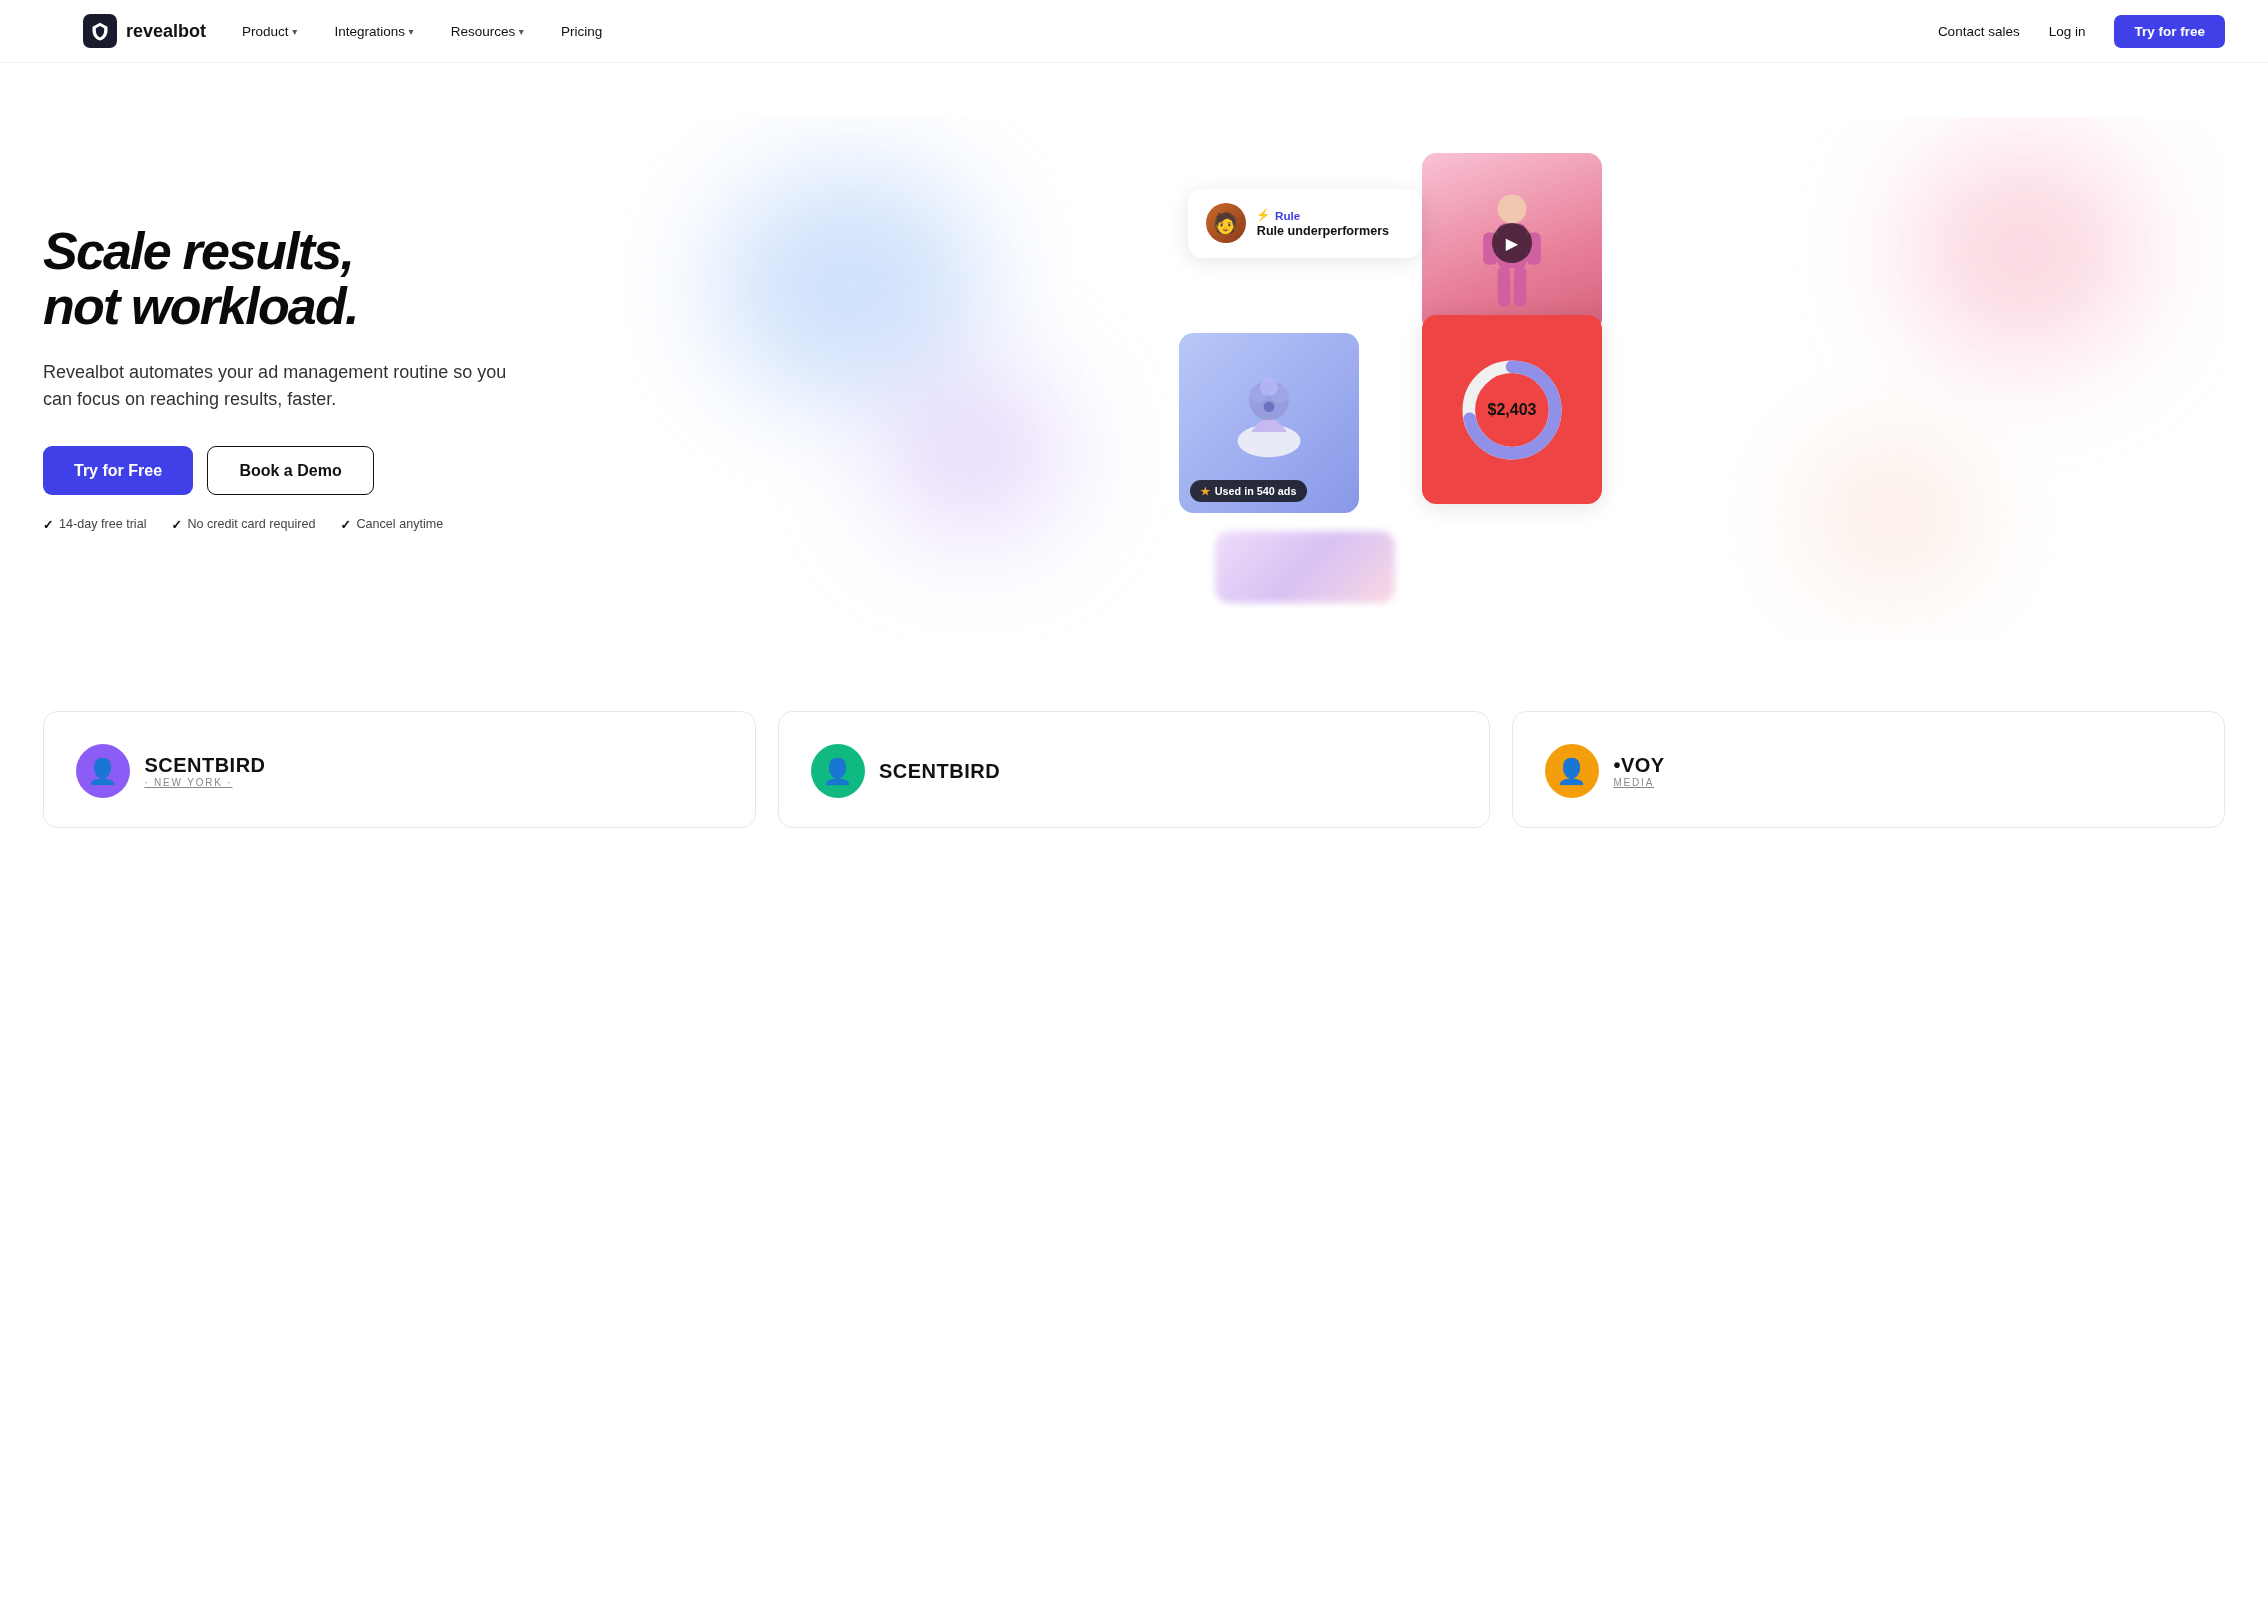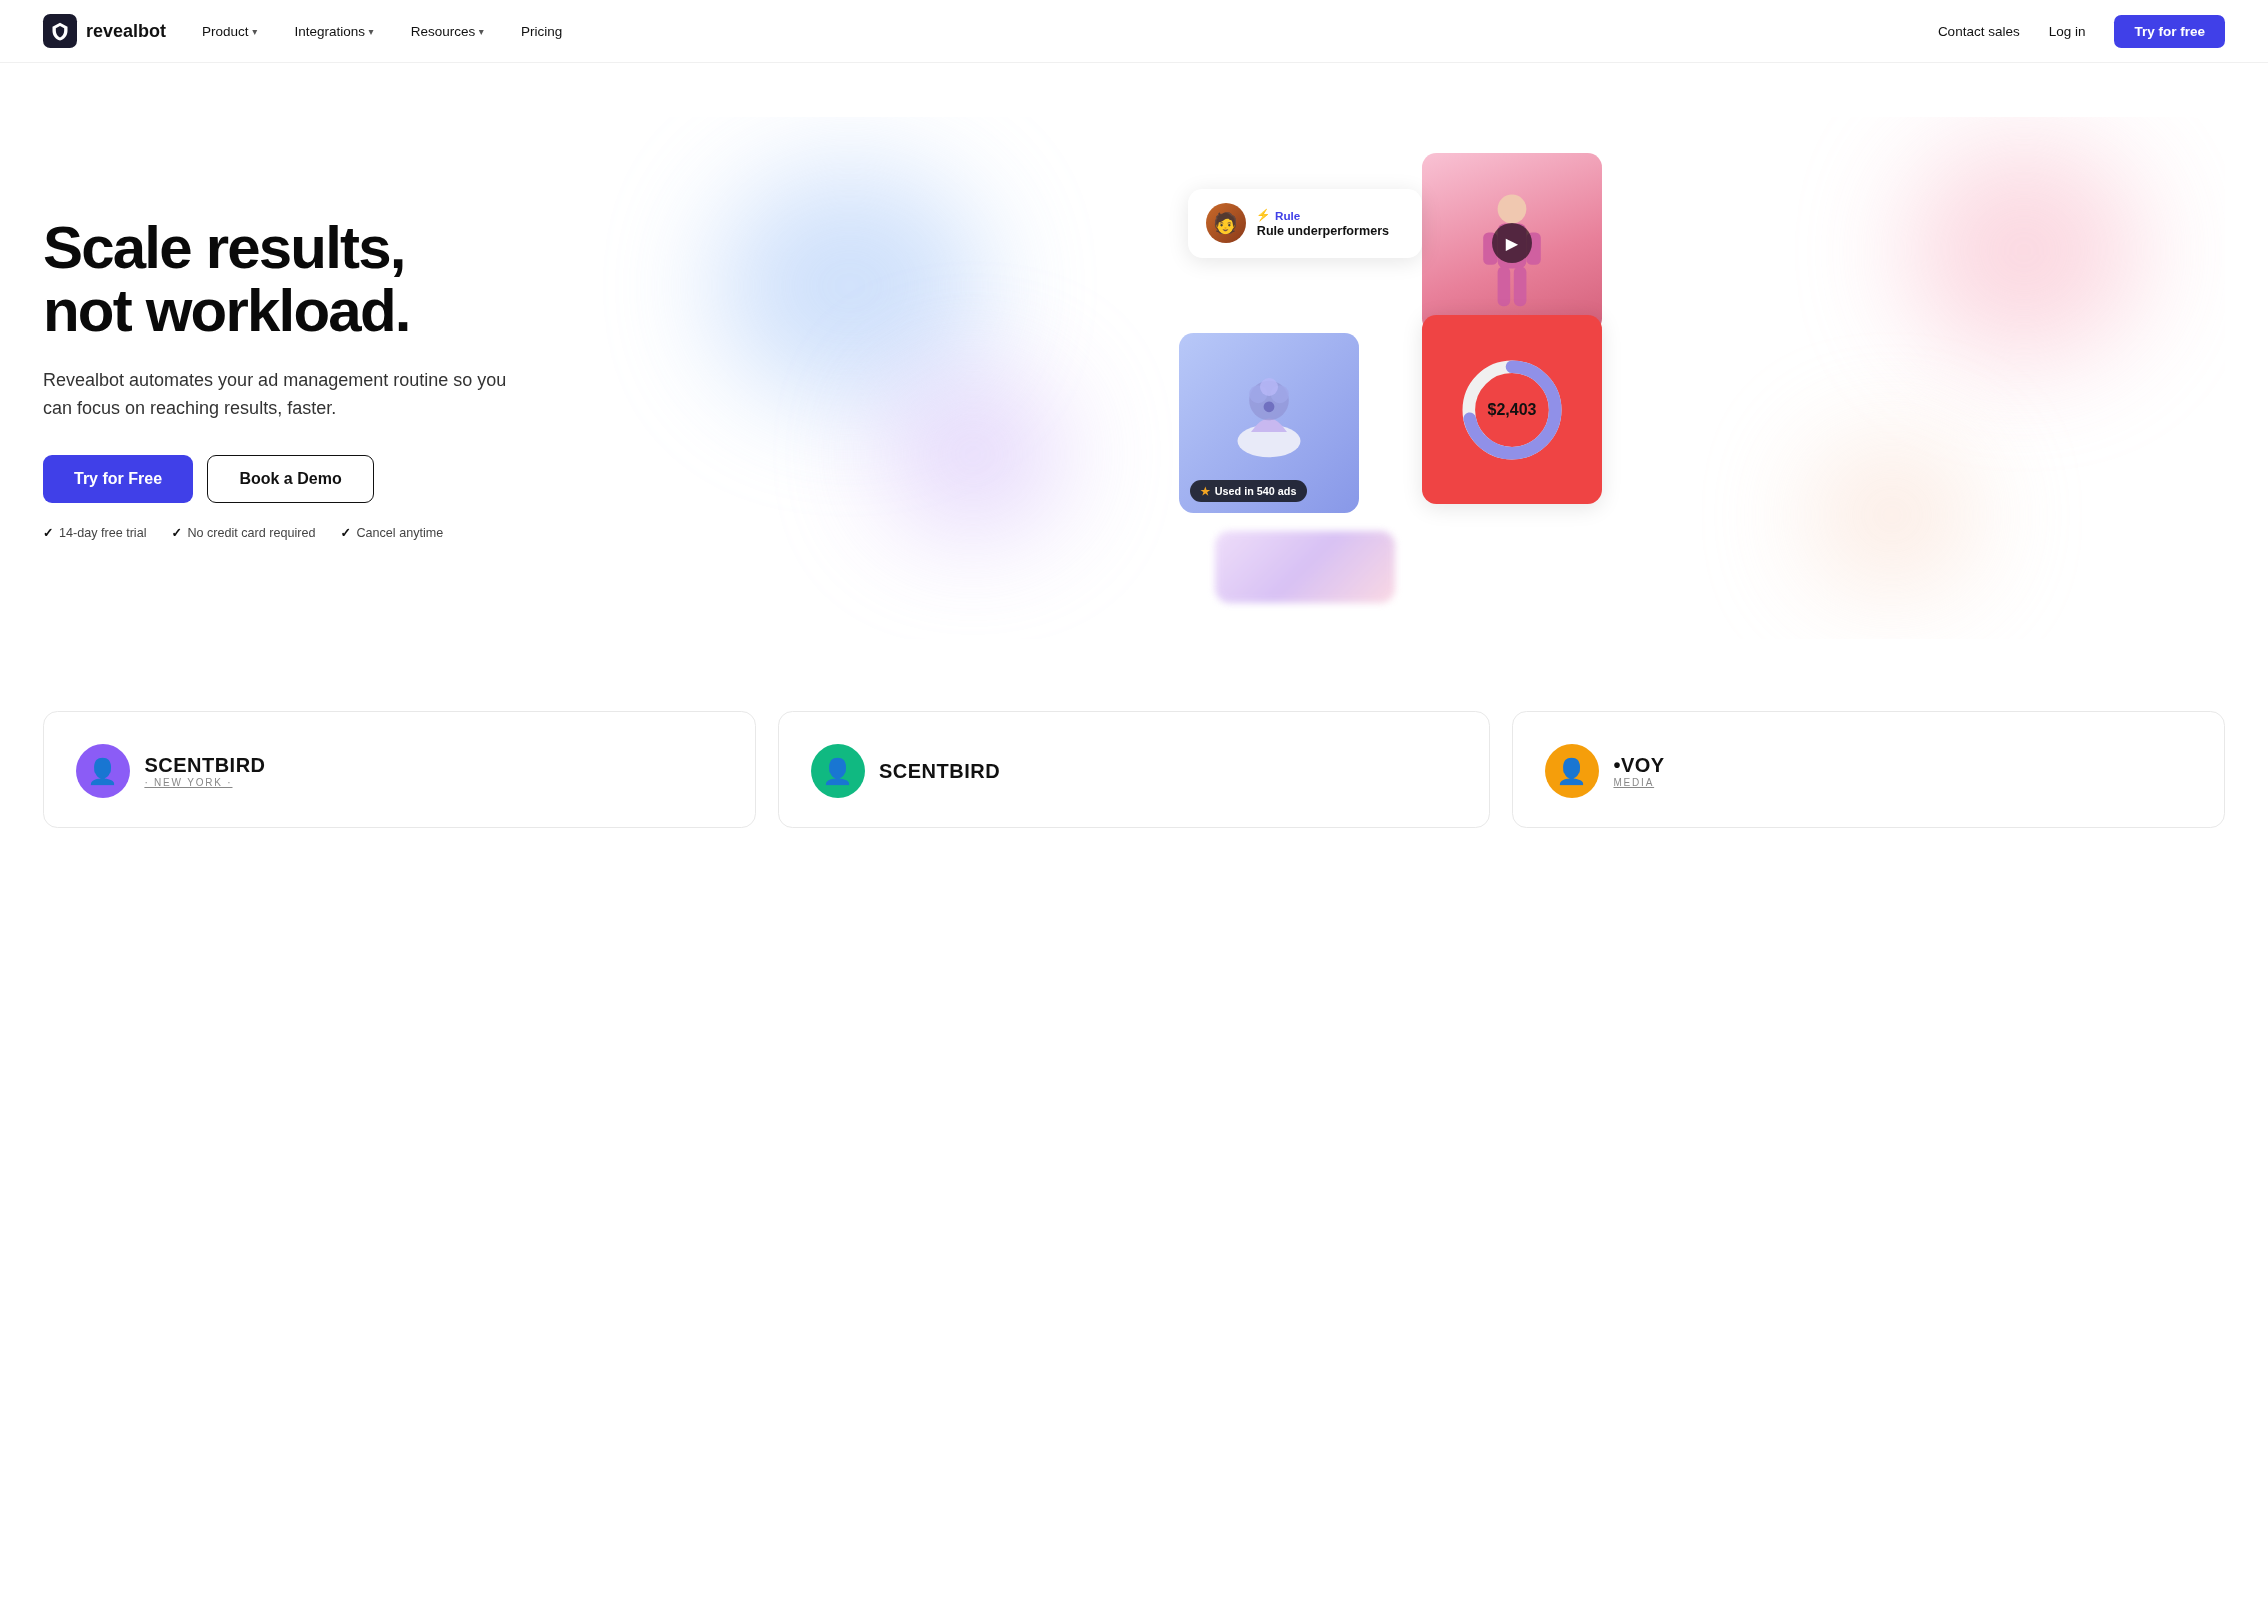--- a/index.html
+++ b/index.html
@@ -11,21 +11,21 @@
       padding: 0 43px; height: 63px; border-bottom: 0.9px solid #f0f0f0;
       position: sticky; top: 0; background: #fff; z-index: 100;
     }
     .nav-logo { display: flex; align-items: center; gap: 9px; cursor: pointer; }
     .nav-logo-icon {
       width: 34px; height: 34px; background: #1a1a2e; border-radius: 7.2px;
       display: flex; align-items: center; justify-content: center;
     }
     .nav-logo-icon svg { width: 20px; height: 20px; fill: #fff; }
     .nav-logo-text { font-size: 18px; font-weight: 700; color: #111; }
-    .nav-left { display: flex; align-items: center; gap: 5.4px; }
+    .nav-left { display: flex; align-items: center; gap: 5.4px; margin-left: 40px; }
     .nav-menu { display: flex; align-items: center; gap: 12px; margin-left: 18px; justify-content: flex-end; }
     .nav-item {
       display: flex; align-items: center; gap: 3.6px; padding: 7.2px 12.6px;
       font-size: 13.5px; font-weight: 500; color: #111; cursor: pointer;
       border-radius: 5.4px; transition: background 0.15s;
     }
     .nav-item-chevron { font-size: 10px; color: #555; }
     .nav-right { display: flex; align-items: center; gap: 29px; }
     .nav-contact { font-size: 13.5px; font-weight: 500; color: #111; cursor: pointer; }
     .nav-login { font-size: 13.5px; font-weight: 500; color: #111; cursor: pointer; }
@@ -35,21 +35,21 @@
       transition: background 0.15s;
     }
 
     
     .hero {
       display: flex; align-items: center; justify-content: space-between;
       padding: 54px 43px 36px 43px; min-height: 612px; overflow: hidden;
       position: relative;
     }
     .hero-left { max-width: 540px; flex-shrink: 0; }
-    .hero-headline { font-size: 60px; font-weight: 900; line-height: 1.05; color: #0a0a0a; letter-spacing: -1.8px; }
+    .hero-headline { font-size: 52px; font-weight: 900; line-height: 1.05; color: #0a0a0a; letter-spacing: -1.8px; font-style: italic; }
     .hero-sub { font-size: 18px; line-height: 1.55; color: #333; margin-top: 25px; max-width: 468px; }
     .hero-buttons { display: flex; gap: 14.4px; margin-top: 32px; }
     .btn-primary {
       background: #4040e8; color: #fff; border: none; border-radius: 9px;
       padding: 14.4px 31px; font-size: 16px; font-weight: 700; cursor: pointer;
     }
     .btn-secondary {
       background: #fff; color: #111; border: 1.8px solid #111; border-radius: 9px;
       padding: 14.4px 31px; font-size: 16px; font-weight: 700; cursor: pointer;
     }

